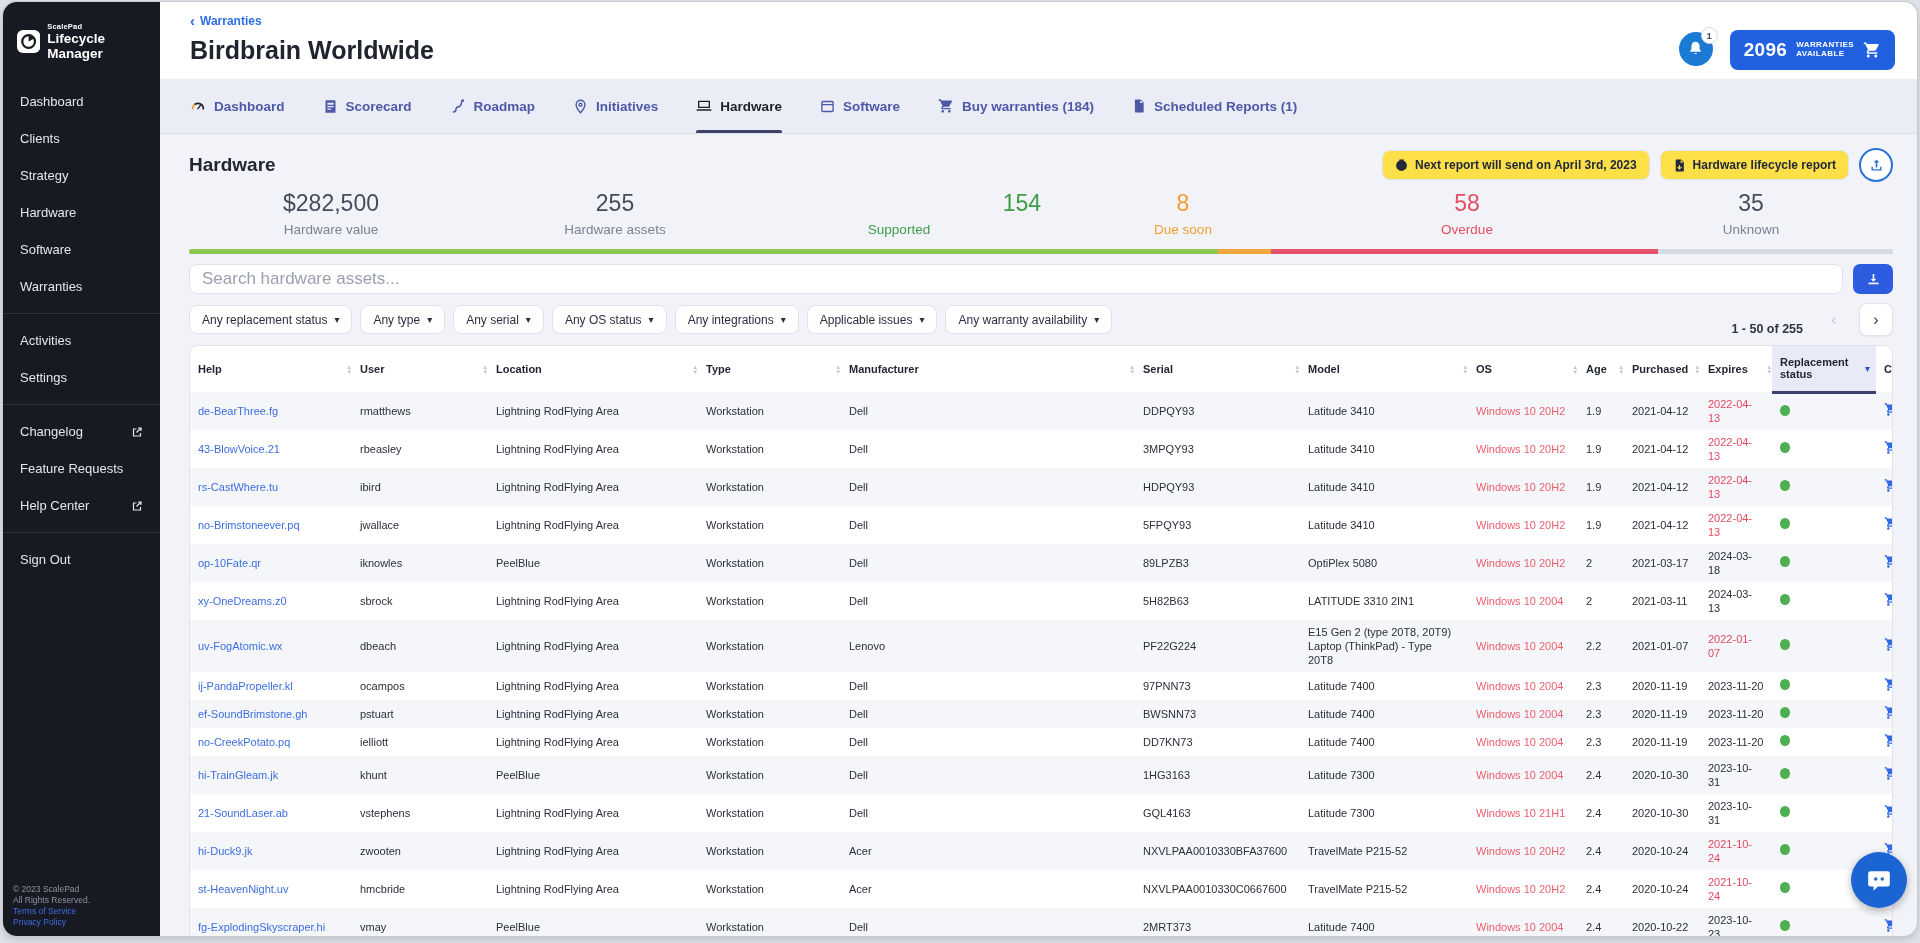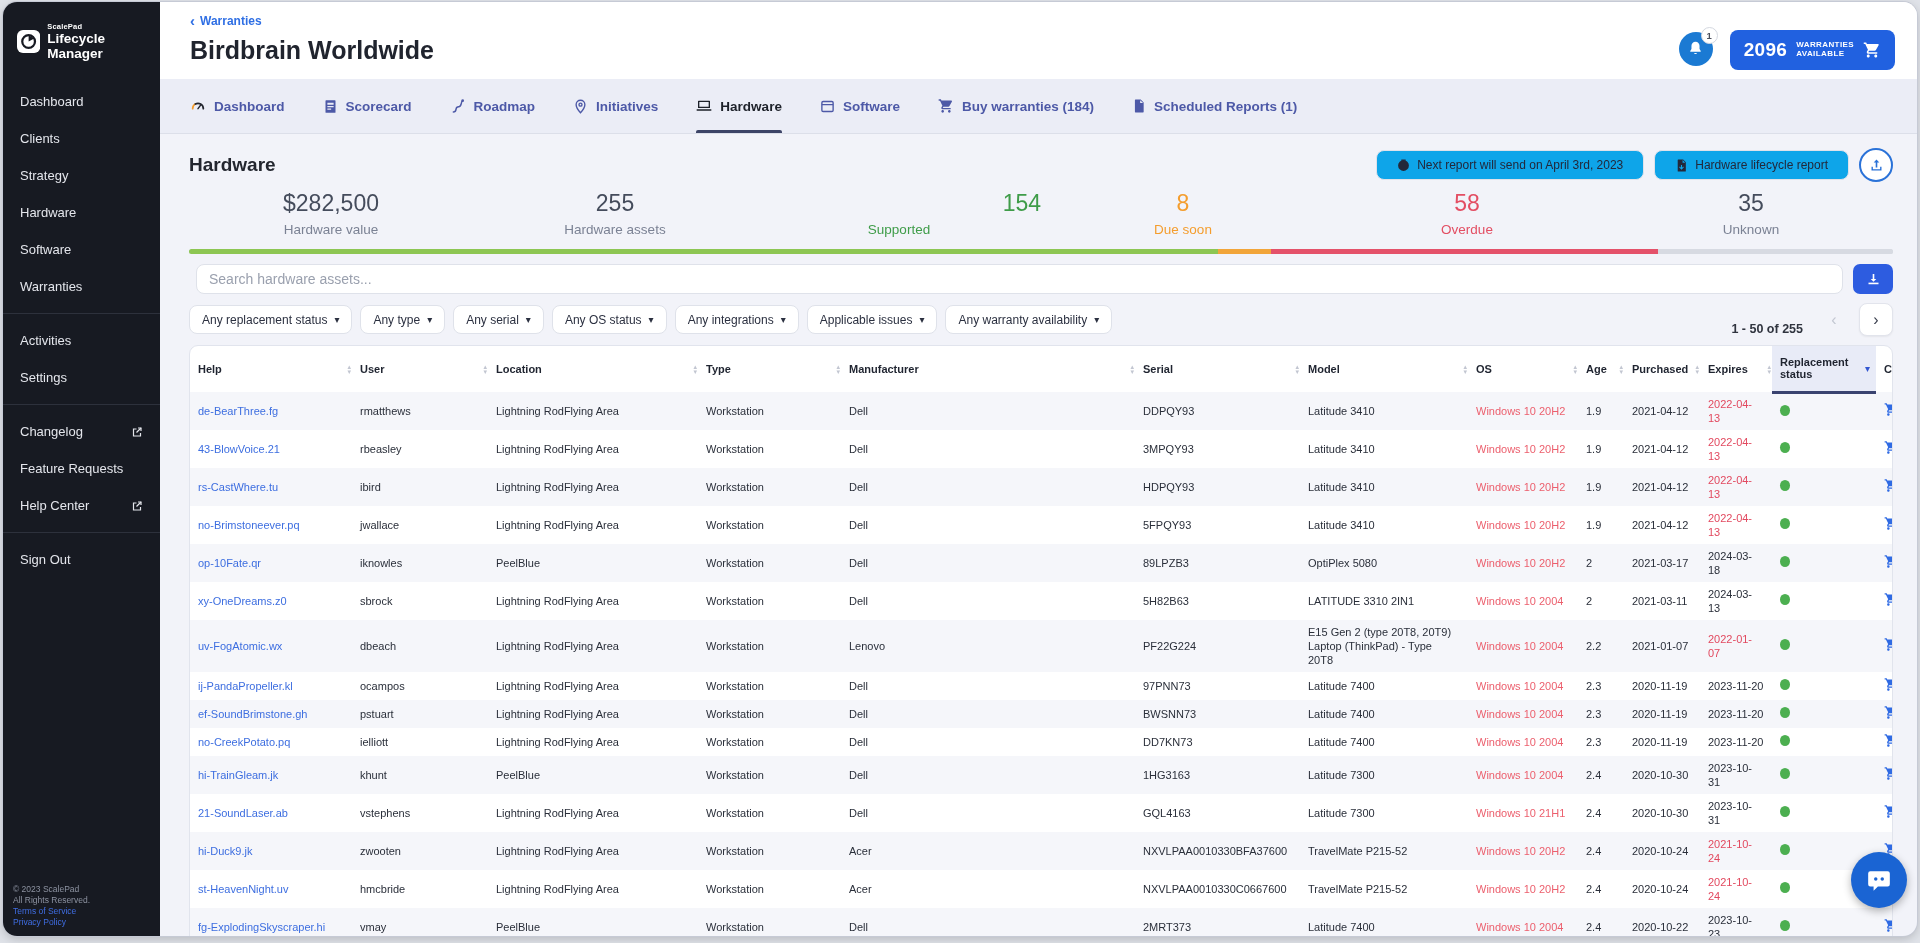--- a/index.html
+++ b/index.html
@@ -52,38 +52,38 @@
   .tab svg { flex:0 0 auto; }
   .tab.active { color:#1d2129; }
   .tab.active::after { content:""; position:absolute; left:0; right:0; bottom:0; height:3px;
                        background:#3d4467; border-radius:2px 2px 0 0; }
 
   .content { flex:1; padding:0 24px 0 29px; min-height:0; }
 
   .section-head { margin-top:14px; display:flex; align-items:center; justify-content:space-between; }
   .section-title { font-size:19px; font-weight:600; color:#23262f; }
   .head-actions { display:flex; align-items:center; gap:10px; }
-  .chip-btn { background:#0ea5e9; border:1px solid #dfe2ea; border-radius:8px; height:30px;
-              display:inline-flex; align-items:center; gap:7px; padding:0 20px; font-size:12px;
-              color:#23283a; font-weight:400; cursor:pointer; white-space:nowrap; }
+  .chip-btn { background:#fde047; border:1px solid #dfe2ea; border-radius:8px; height:30px;
+              display:inline-flex; align-items:center; gap:7px; padding:0 12px; font-size:12px;
+              color:#23283a; font-weight:700; cursor:pointer; white-space:nowrap; }
   .round-btn { width:34px; height:34px; border-radius:50%; background:#fff; border:2px solid #2a72d8;
                display:flex; align-items:center; justify-content:center; cursor:pointer; color:#2a72d8; }
 
   .stats { display:flex; margin-top:8px; }
   .stat { flex:1; text-align:center; }
   .stat-value { font-size:23px; font-weight:500; color:#454c5c; }
   .stat-label { margin-top:5px; font-size:13.5px; color:#7b8294; }
 
   .progress { margin-top:12px; height:5px; border-radius:3px; overflow:hidden; display:flex; background:#d7dae2; }
   .progress .seg { height:100%; }
 
   .search-row { margin-top:10px; display:flex; gap:10px; }
   .search-input { flex:1; height:30px; background:#fff; border:1px solid #dfe2ea; border-radius:8px;
-                  padding:0 12px; font-size:14px; color:#2a2f3a; outline:none;
-                  font-family:"Liberation Sans","DejaVu Sans",sans-serif;margin-left:7px; }
+                  padding:0 12px; font-size:17px; color:#2a2f3a; outline:none;
+                  font-family:"Liberation Sans","DejaVu Sans",sans-serif; }
   .search-input::placeholder { color:#9aa0ae; }
   .dl-btn { width:40px; height:30px; border:none; border-radius:7px; background:#2d5ce0; color:#fff;
             display:flex; align-items:center; justify-content:center; cursor:pointer; }
 
   .filter-row { margin-top:9px; display:flex; align-items:center; gap:8px; }
   .filter-chip { background:#fff; border:1px solid #dfe2ea; border-radius:8px; height:29px;
                  display:inline-flex; align-items:center; gap:7px; padding:0 12px;
                  font-size:12px; color:#2b3040; cursor:pointer; white-space:nowrap; }
   .filter-chip .caret { font-size:10px; color:#2b3040; }
   .pager-zone { margin-left:auto; display:flex; align-items:flex-end; gap:8px; }

